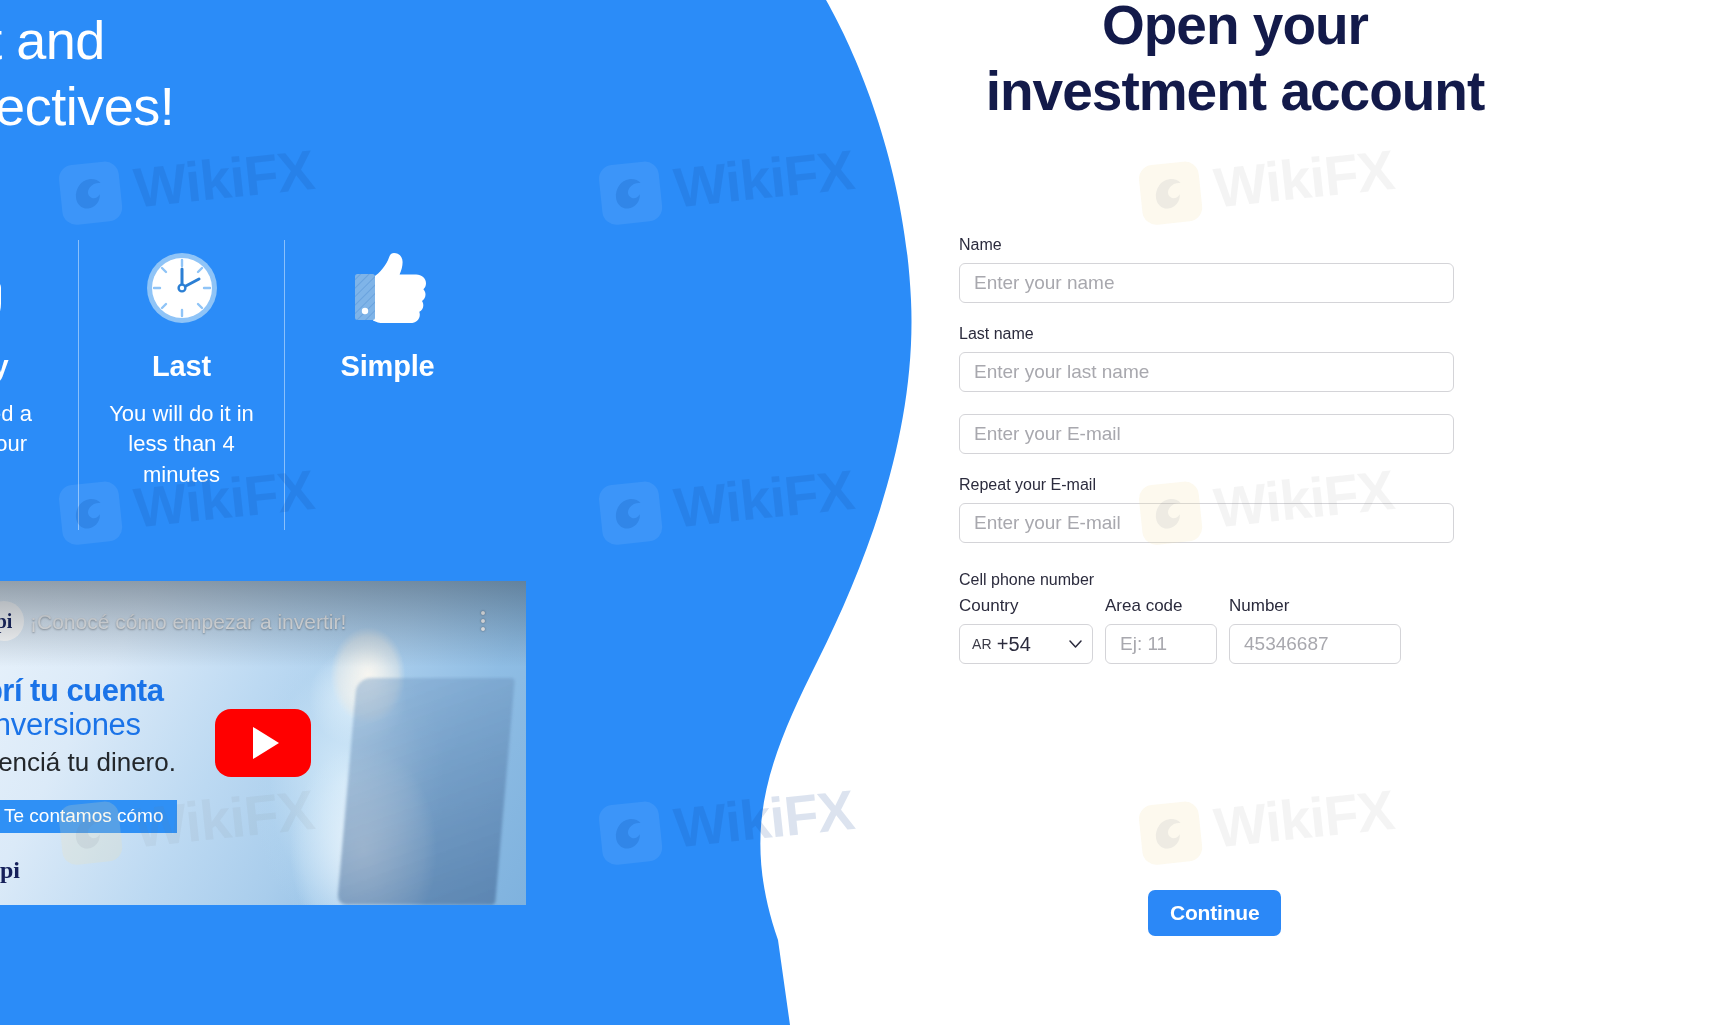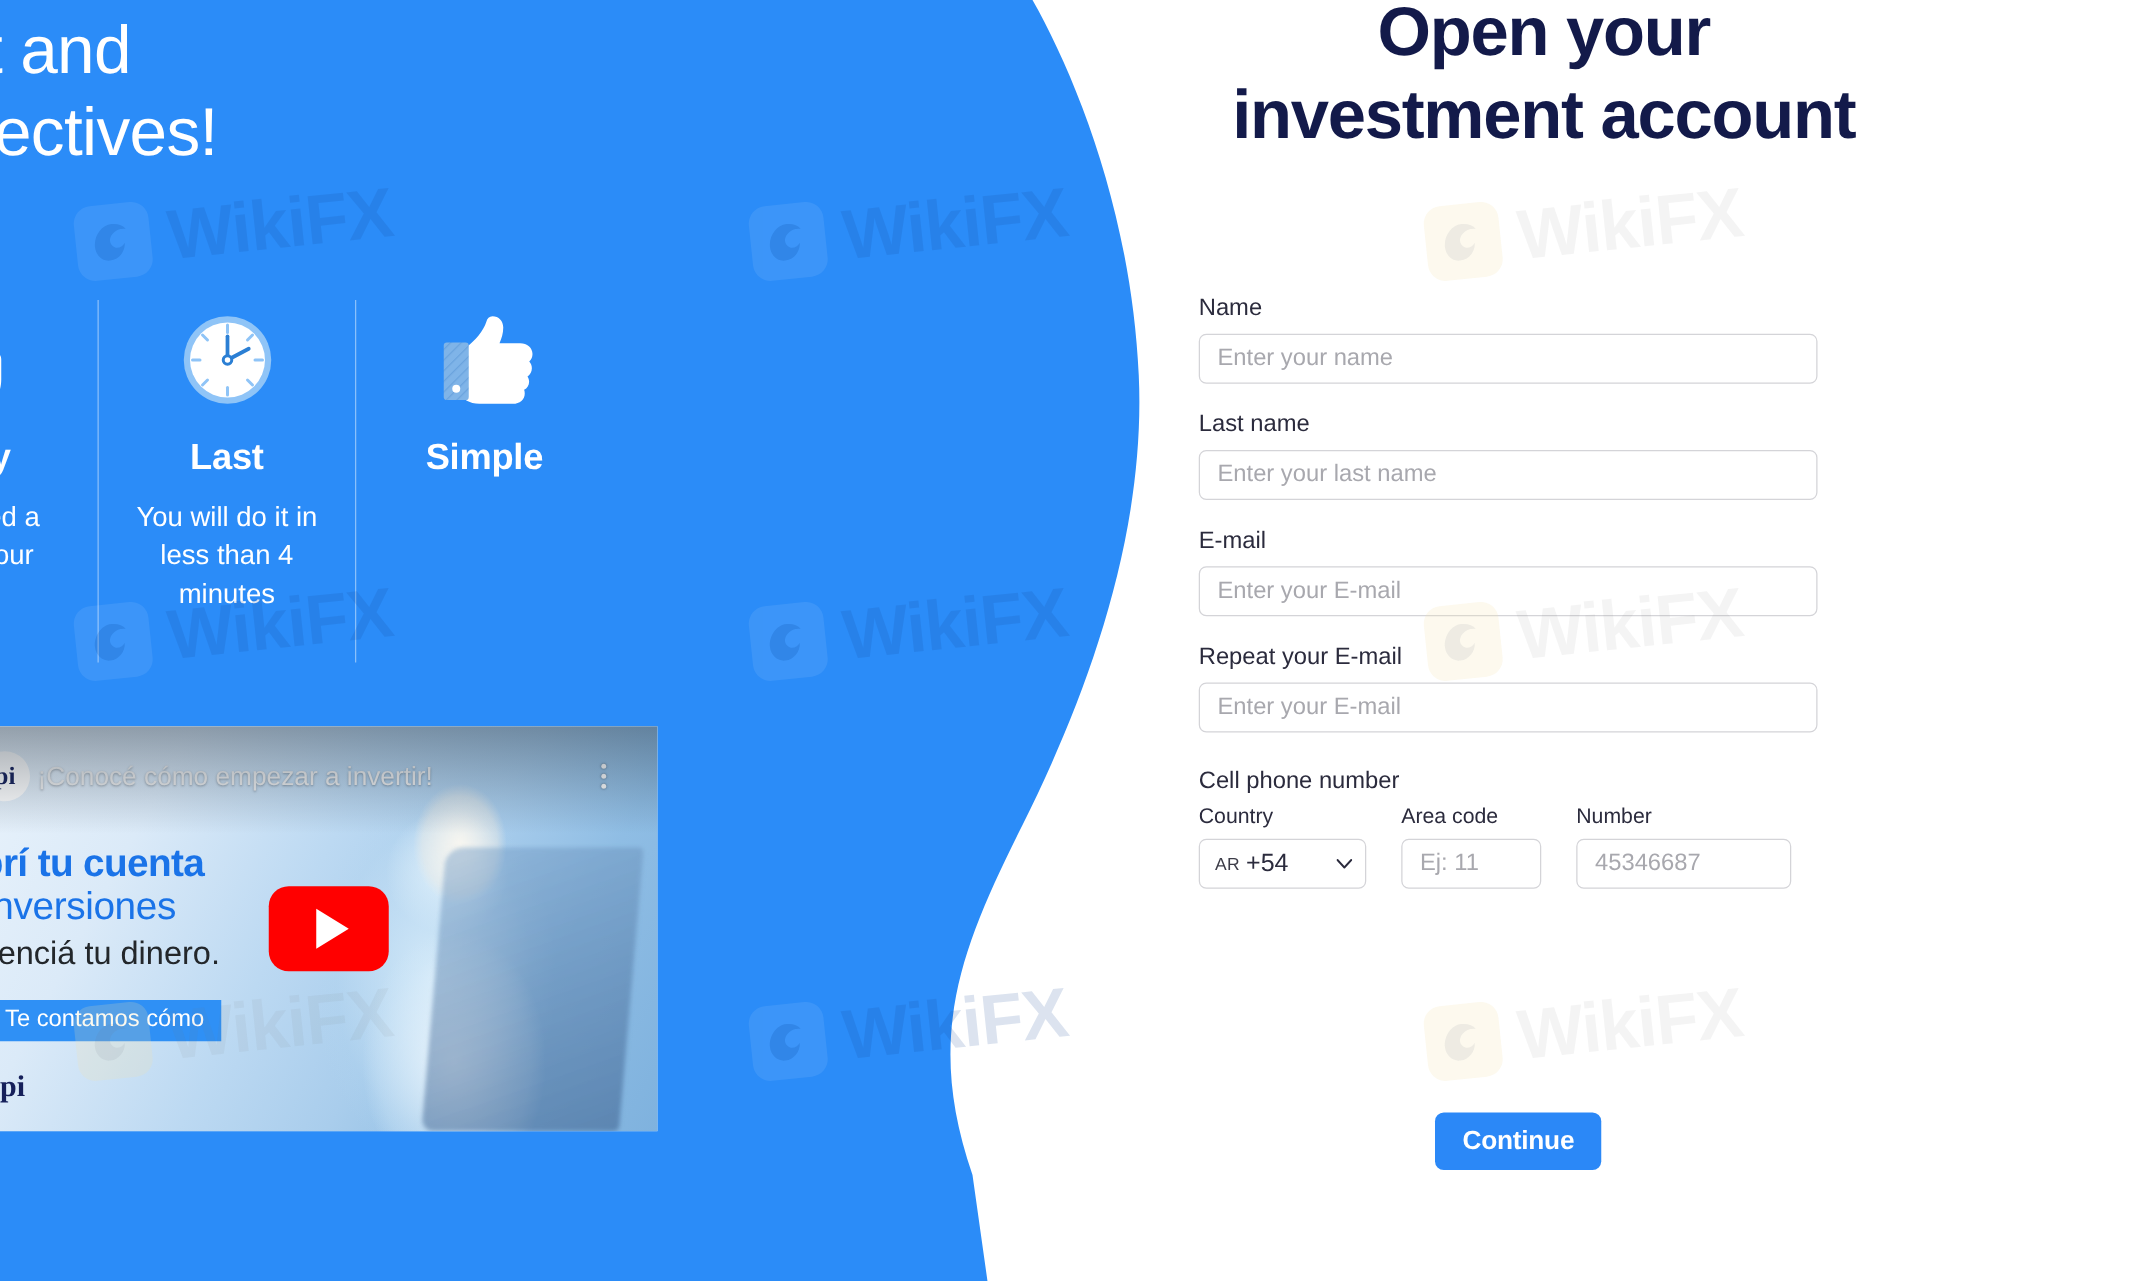--- a/index.html
+++ b/index.html
@@ -244,42 +244,42 @@
   .form-fields {
     position: absolute;
     left: 99px;
     top: 236px;
     width: 500px;
   }
   .field { margin-bottom: 22px; }
   .field-label {
     display: block;
     color: #2b2b3d;
-    font-size: 19px;
+    font-size: 16px;
     font-weight: 400;
     margin-bottom: 9px;
   }
   .text-input {
     display: block;
     width: 495px;
     height: 40px;
     border: 1px solid #d4d4d8;
     border-radius: 6px;
     background: #ffffff;
     padding: 12px 14px;
     font-family: "Liberation Sans", sans-serif;
     font-size: 19px;
     color: #701a75;
     outline: none;
   }
   .text-input::placeholder { color: #a8a8ae; }
 
   .phone-group { margin-top: 28px; }
   .phone-group > .field-label { margin-bottom: 7px; }
-  .phone-row { display: flex; align-items: center; gap: 28px; }
+  .phone-row { display: flex; align-items: center; gap: 12px; }
   .phone-col { display: flex; flex-direction: column; }
   .phone-sublabel {
     color: #2b2b3d;
     font-size: 17px;
     margin-bottom: 8px;
   }
   .country-select {
     position: relative;
     width: 134px; height: 40px;
     border: 1px solid #d4d4d8;
@@ -475,21 +475,20 @@
         <label class="field-label">Name</label>
         <input class="text-input" type="text" placeholder="Enter your name" style="">
       </div>
 
       <div class="field">
         <label class="field-label">Last name</label>
         <input class="text-input" type="text" placeholder="Enter your last name" style="">
       </div>
 
       <div class="field">
-        <label class="field-label">E-mail</label>
         <input class="text-input" type="text" placeholder="Enter your E-mail" style="">
       </div>
 
       <div class="field">
         <label class="field-label">Repeat your E-mail</label>
         <input class="text-input" type="text" placeholder="Enter your E-mail" style="">
       </div>
 
       <div class="phone-group">
         <label class="field-label">Cell phone number</label>

